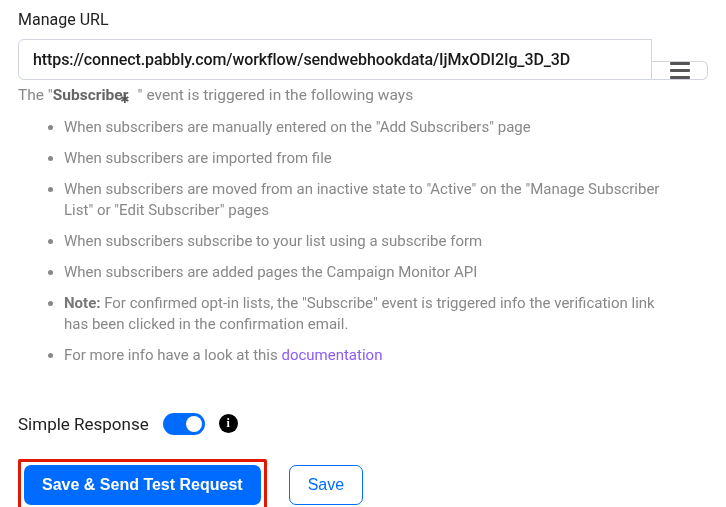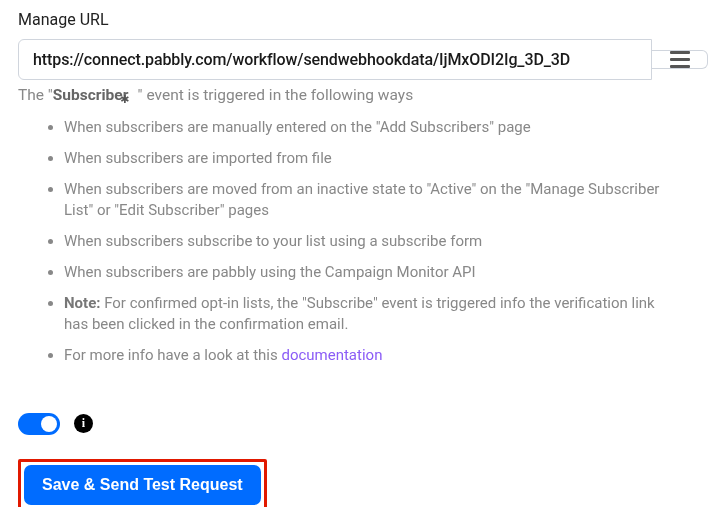--- a/index.html
+++ b/index.html
@@ -12,21 +12,21 @@
     padding: 10px 18px;
   }
   .label {
     font-size: 16px;
     color: #222;
     margin: 0 0 10px 0;
     font-weight: 400;
   }
   .url-row {
     display: flex;
-    align-items: center;
+    align-items: flex-end;
     gap: 0;
     margin-bottom: 4px;
   }
   .url-box {
     flex: 1;
     border: 1px solid #d0d5dd;
     border-radius: 6px 0 0 6px;
     padding: 10px 14px;
     font-size: 16px;
     color: #1a1a1a;
@@ -185,29 +185,31 @@
 
 <div class="desc">
   <span>The "</span><span class="emph">Subscriber</span><span class="cursor-icon">✱</span><span>" event is triggered in the following ways</span>
 </div>
 
 <ul class="bullets">
   <li><span>When subscribers are manually entered on the "Add Subscribers" page</span></li>
   <li><span>When subscribers are imported from file</span></li>
   <li><span>When subscribers are moved from an inactive state to "Active" on the "Manage Subscriber List" or "Edit Subscriber" pages</span></li>
   <li><span>When subscribers subscribe to your list using a subscribe form</span></li>
-  <li><span>When subscribers are pabbly using the Campaign Monitor API</span></li>
+  <li><span>When subscribers are added pages the Campaign Monitor API</span></li>
   <li><span class="bold">Note:</span><span> For confirmed opt-in lists, the "Subscribe" event is triggered info the verification link has been clicked in the confirmation email.</span></li>
   <li><span>For more info have a look at this </span><a class="link">documentation</a></li>
 </ul>
 
 <div class="simple-row">
+  <div class="simple-label">Simple Response</div>
   <div class="toggle">
     <div class="knob"></div>
   </div>
   <div class="info-icon">i</div>
 </div>
 
 <div class="btn-row">
   <div class="highlight-box">
     <button class="primary-btn">Save &amp; Send Test Request</button>
   </div>
+  <button class="secondary-btn">Save</button>
 </div>
 
 </body></html>

